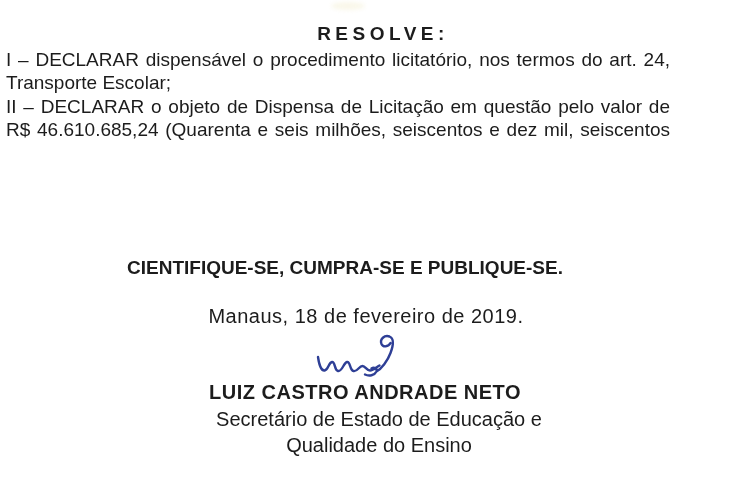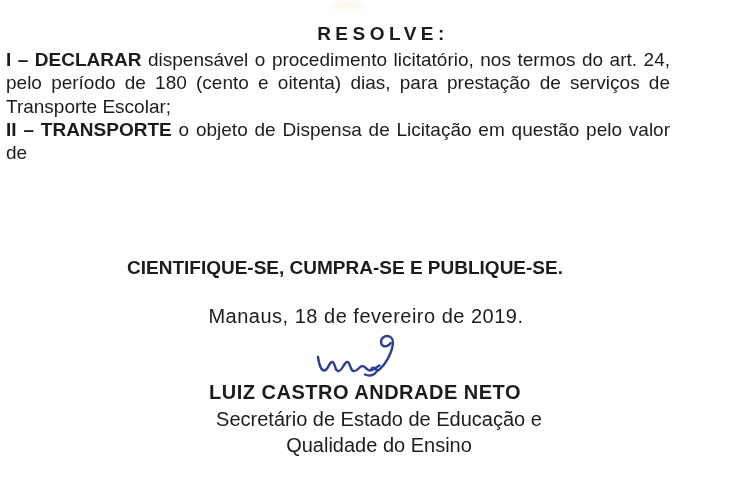--- a/index.html
+++ b/index.html
@@ -13,21 +13,21 @@
     background:#f5f1d8; opacity:.55; border-radius:50%; filter:blur(2px);
   }
   .heading {
     position:absolute; top:22px; left:0; width:750px; margin:0;
     text-align:center; font-size:19px; font-weight:bold;
     letter-spacing:4.5px; line-height:23px; transform:translateX(8px);
   }
   .paragraphs { position:absolute; top:48px; left:6px; right:6px; }
   .pline { font-size:19px; line-height:23.3px; }
   .pline.just { text-align:justify; text-align-last:justify; }
-  .pline b { font-weight:bold; }
+  .pline b { font-weight:normal; }
   .closing {
     position:absolute; top:256px; left:0; width:750px; text-align:center;
     font-size:19px; font-weight:bold; line-height:23px; transform:translateX(-30px);
   }
   .dateline {
     position:absolute; top:305px; left:0; width:750px; text-align:center;
     font-size:20px; line-height:23px; letter-spacing:0.5px; transform:translateX(-9px);
   }
   .sigwrap { position:absolute; top:333px; left:314px; width:104px; height:46px; }
   .name {
@@ -44,23 +44,23 @@
 <body>
 
 <div class="page" style="color: rgb(28, 28, 28); background: rgb(255, 255, 255);">
 
   <div class="smudge"></div>
 
   <h1 class="heading">RESOLVE:</h1>
 
   <div class="paragraphs">
       <div class="pline just"><b>I – DECLARAR</b> dispensável o procedimento licitatório, nos termos do art. 24,</div>
-      <div class="pline just">pelo período de 180 (cento e oitenta) dias, para prestação de serviços de</div>
       <div class="pline">Transporte Escolar;</div>
-      <div class="pline just"><b>II – TRANSPORTE</b> o objeto de Dispensa de Licitação em questão pelo valor de</div>
+      <div class="pline just"><b>II – DECLARAR</b> o objeto de Dispensa de Licitação em questão pelo valor de</div>
+      <div class="pline just">R$ 46.610.685,24 (Quarenta e seis milhões, seiscentos e dez mil, seiscentos</div>
     </div>
 
   <div class="closing">CIENTIFIQUE-SE, CUMPRA-SE E PUBLIQUE-SE.</div>
 
   <div class="dateline">Manaus, 18 de fevereiro de 2019.</div>
 
   <div class="sigwrap">
     <svg width="104" height="46" viewBox="0 0 104 46">
       <g fill="none" stroke-width="2.4" stroke-linecap="round" stroke-linejoin="round" stroke="#2e3f96">
         <path d="M4 24 C5 31 7 38 10.5 37.5 C14.5 37 14.5 29.5 18 29 C21.5 28.5 20 37 24 38 C28 39 29.5 30 33 29 C36.5 28 35.5 37 39.5 38 C43.5 39 45 33 48.5 33 C51.5 33 52.5 37.5 56 37.5 C59.5 37.5 62 34.5 65.5 32.5"></path>

